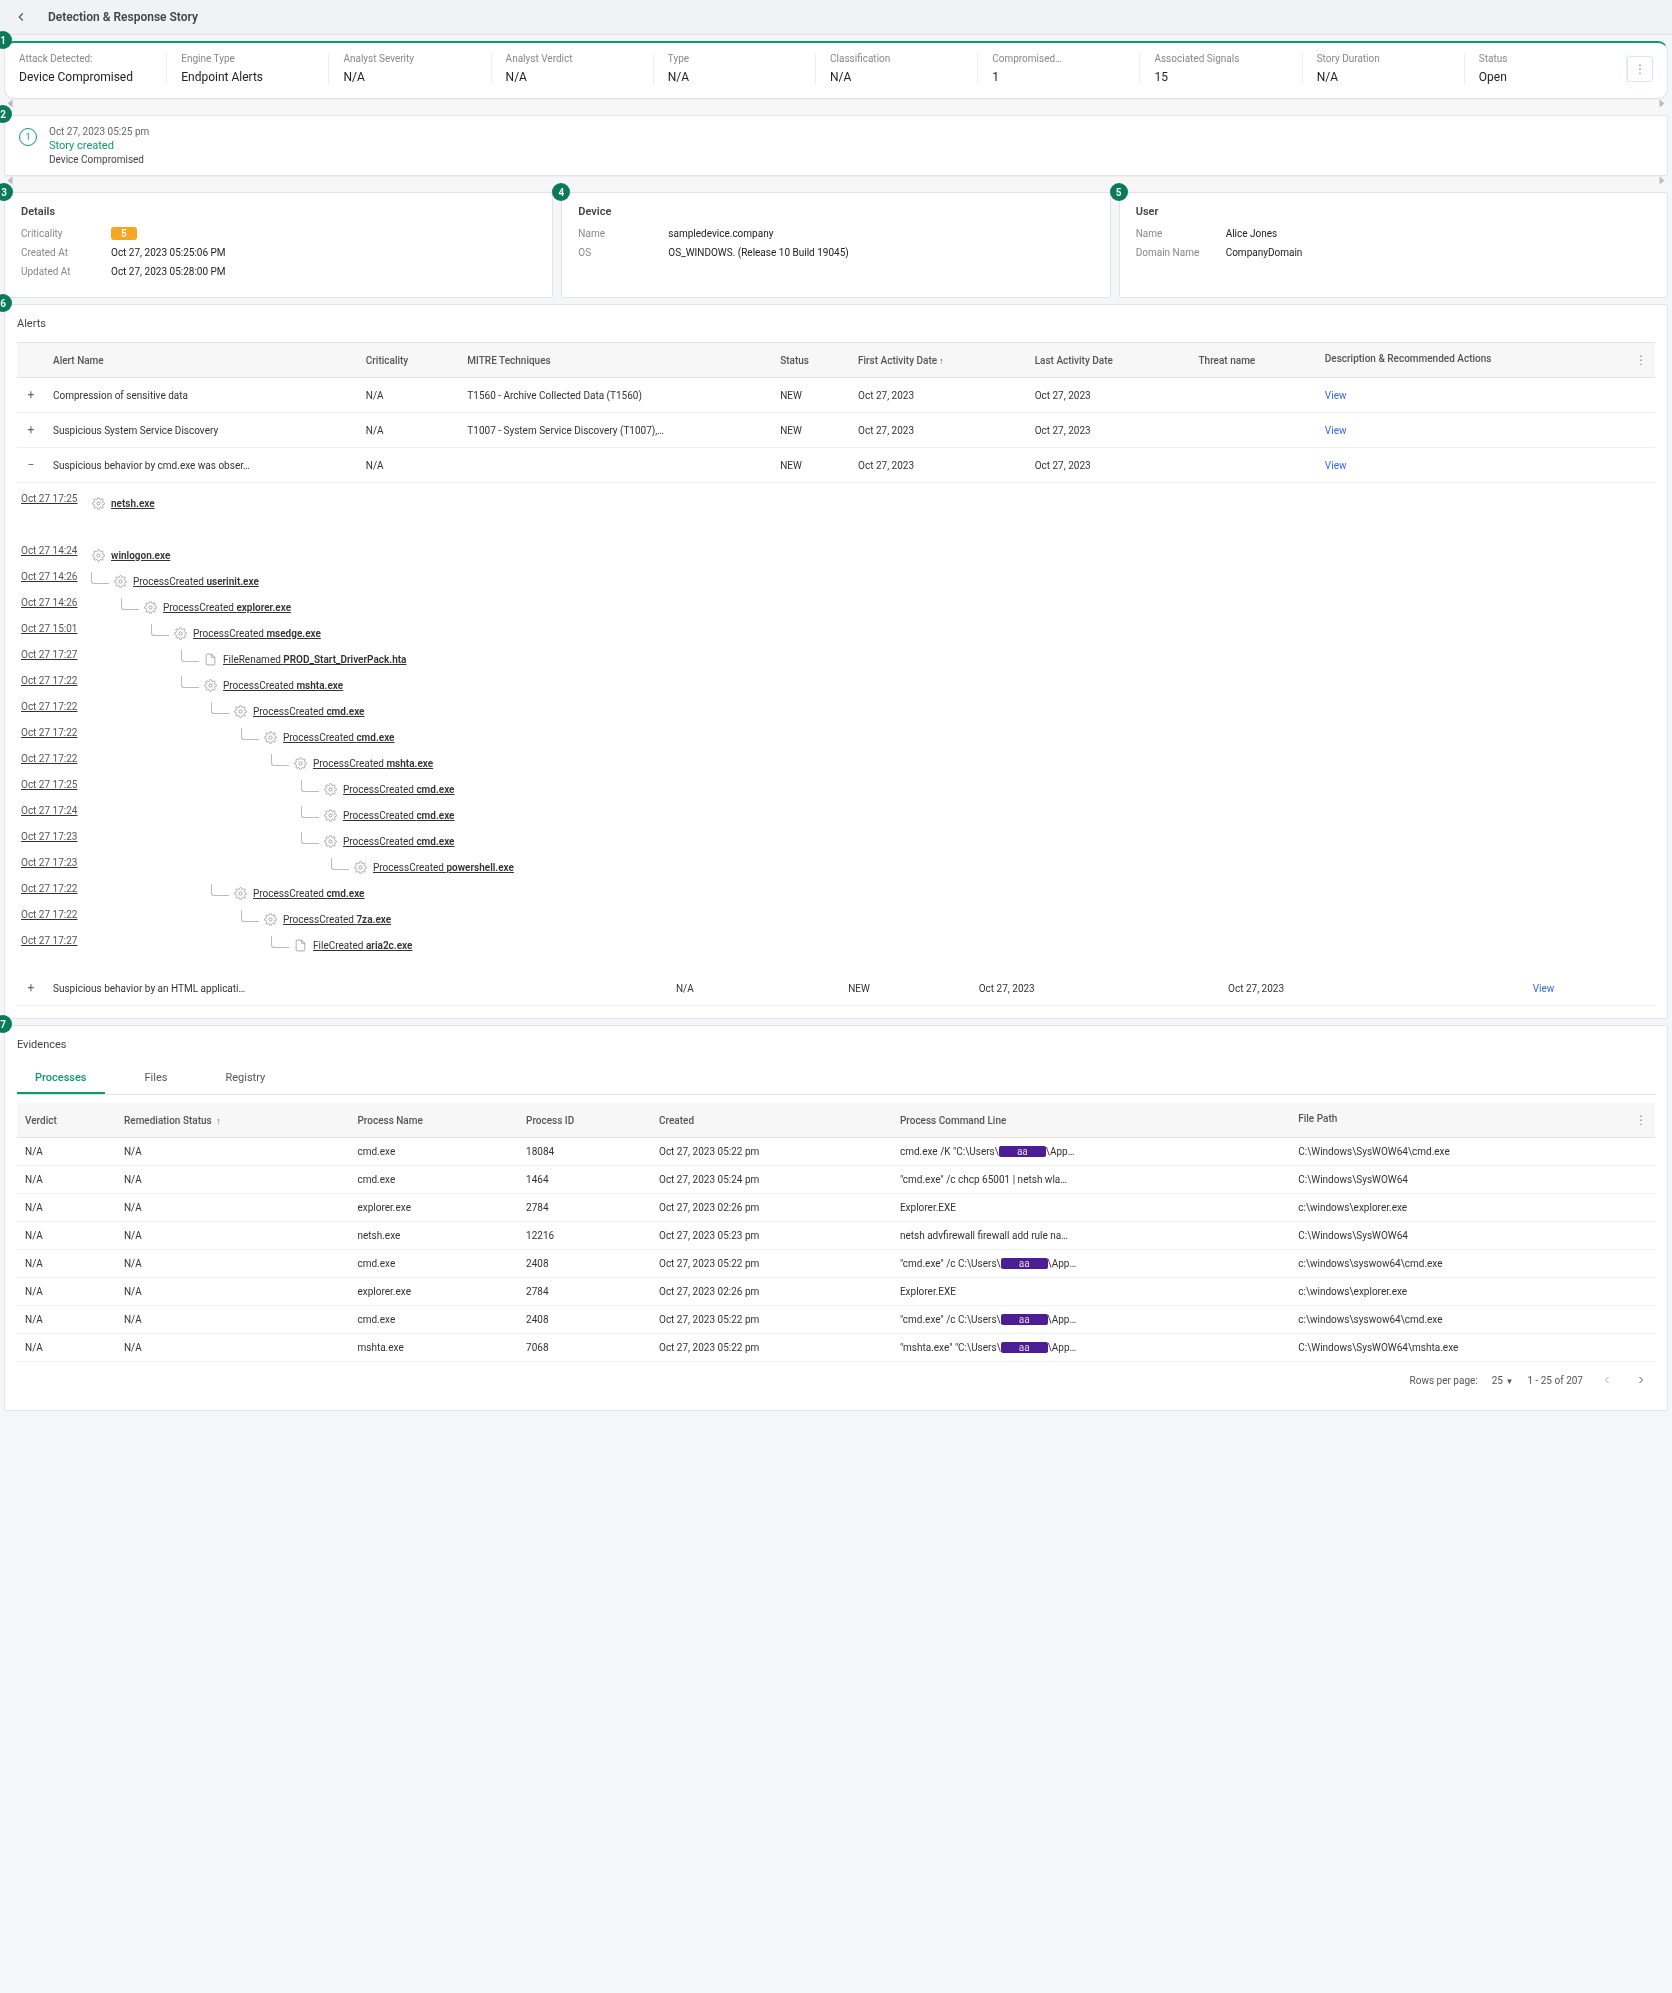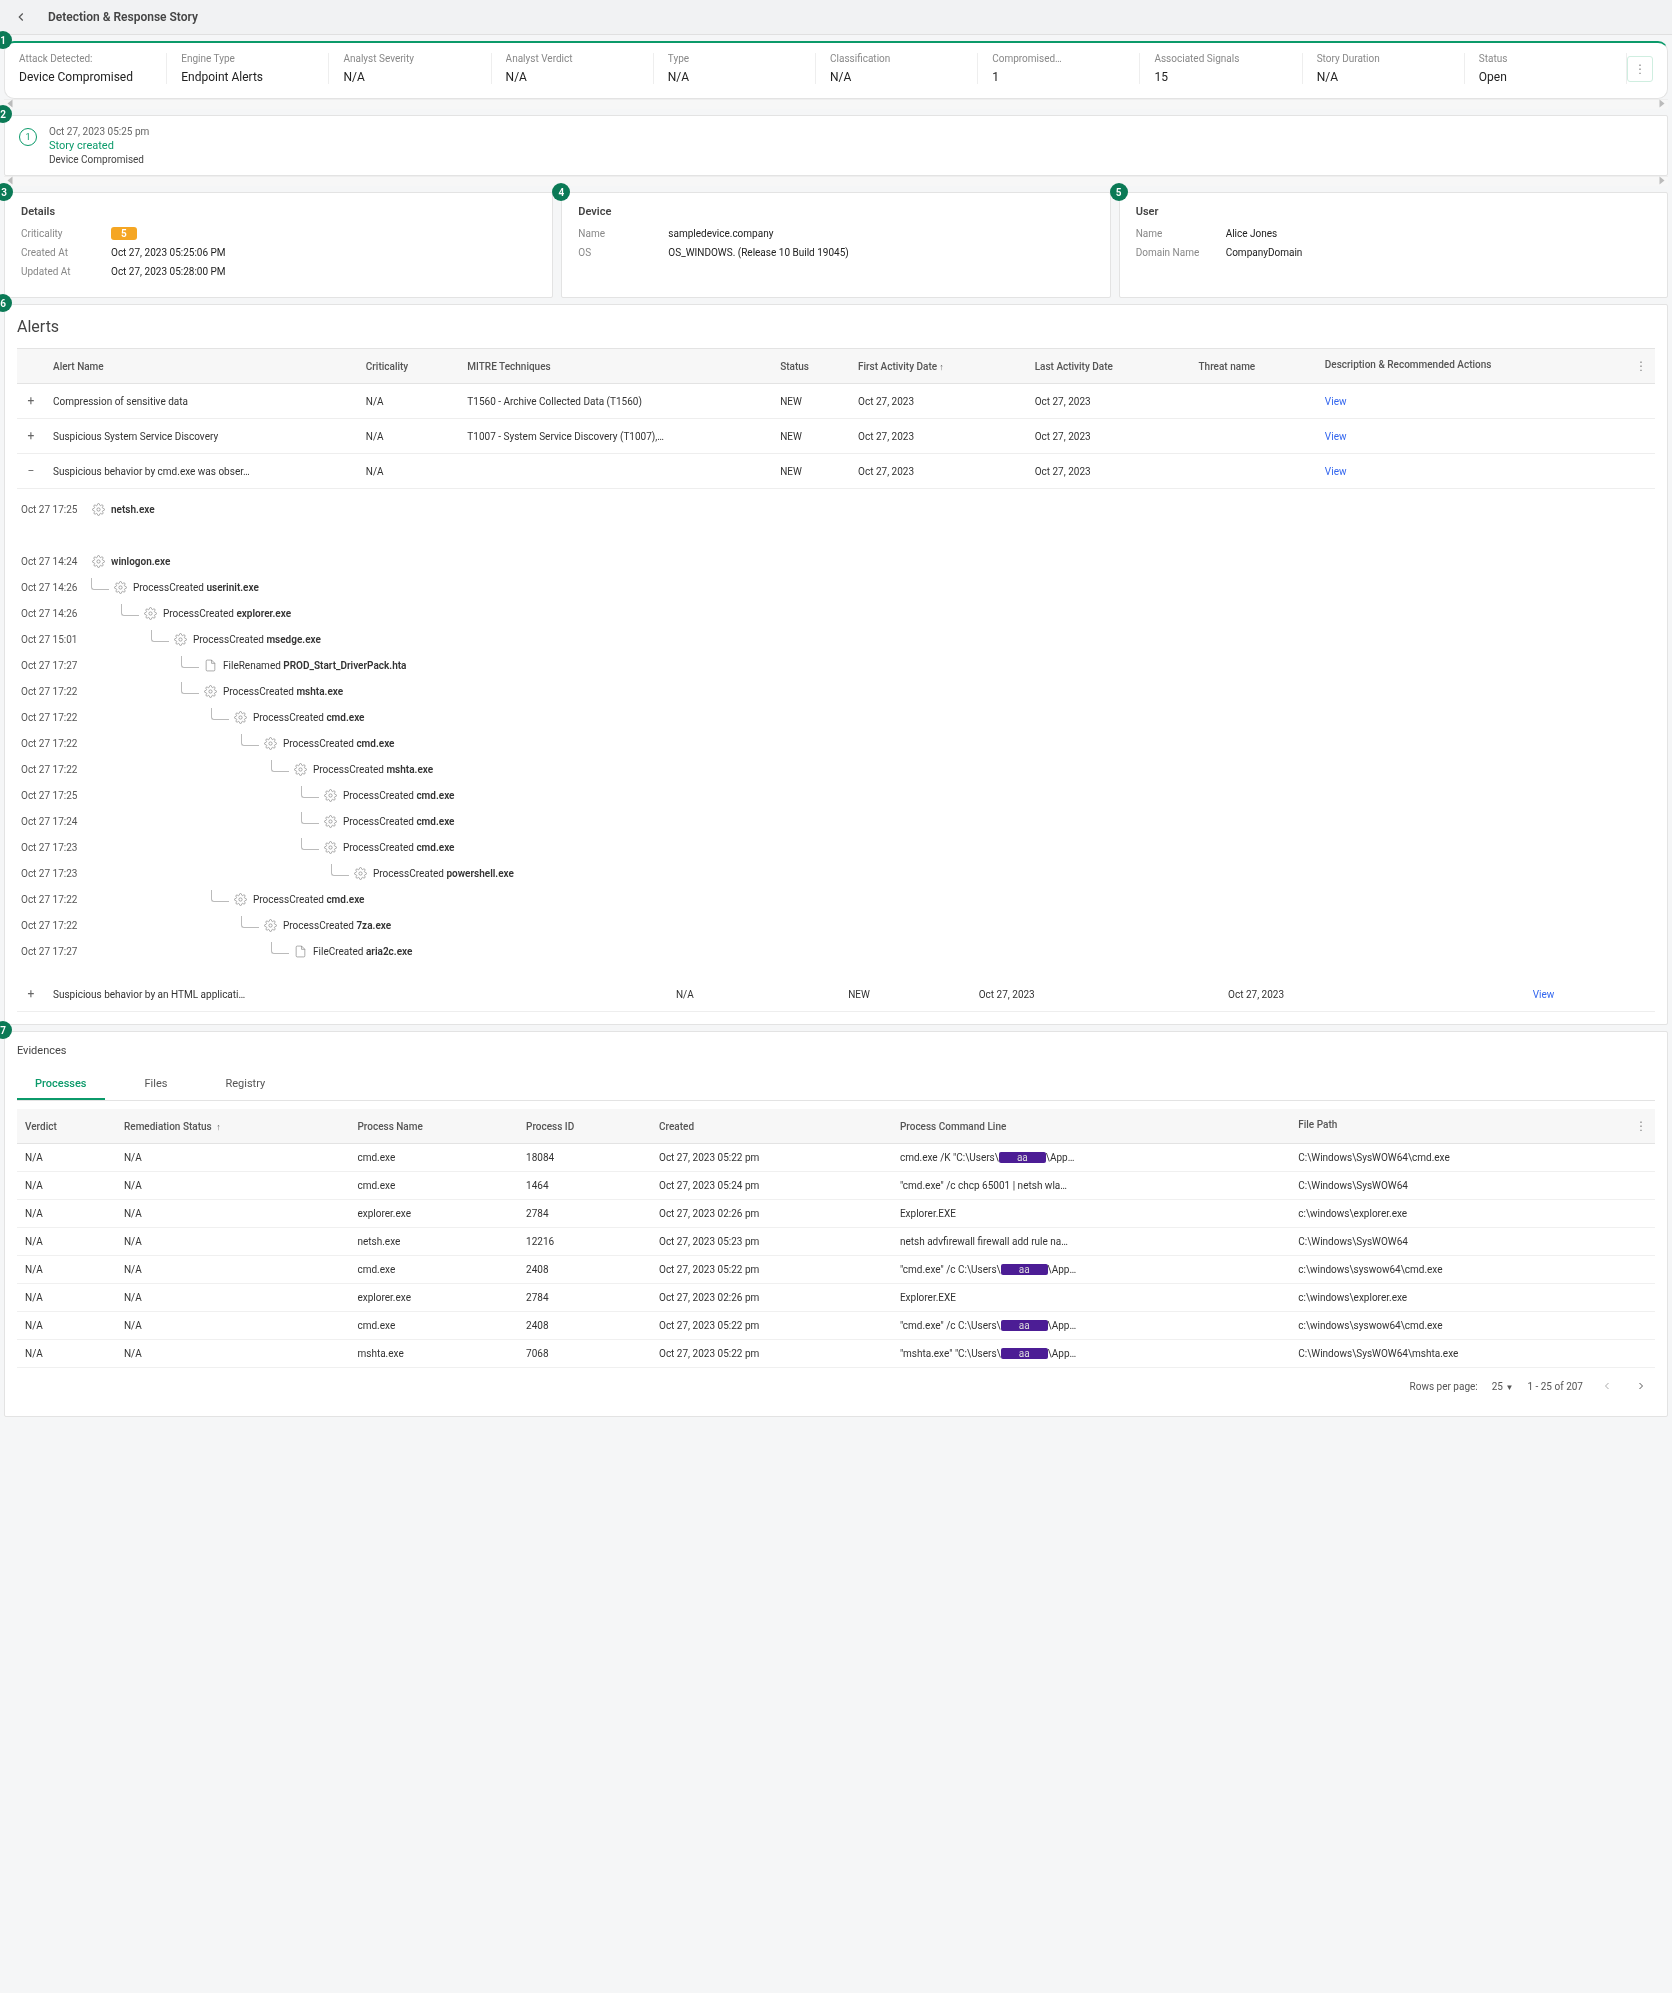--- a/index.html
+++ b/index.html
@@ -36,32 +36,32 @@
 .triple { display:flex; gap:8px; }
 .triple .card { position:relative; flex:1; background:#fff; border:1px solid #e3e3e3; border-radius:2px; padding:12px 16px; min-height:90px;}
 .card-title { font-size:11px; font-weight:600; color:#444; margin-bottom:10px;}
 .kv-row { display:flex; margin-bottom:8px; font-size:10px;}
 .kv-row .k { width:90px; color:#888;}
 .kv-row .v { color:#222;}
 .crit-pill { background:#f5a623; color:#fff; padding:1px 10px; border-radius:3px; font-size:10px; font-weight:600;}
 
 
 .alerts-card { background:#fff; border:1px solid #e3e3e3; border-radius:2px; padding:12px;}
-.alerts-title { font-size:16px; color:#444; margin-bottom:12px;}
+.alerts-title { font-size:11px; color:#444; margin-bottom:12px;}
 .alerts-table { width:100%; border-collapse:collapse; font-size:10px;}
 .alerts-table th { text-align:left; padding:10px 8px; background:#f7f7f7; color:#555; font-weight:500; border-bottom:1px solid #e3e3e3; border-top:1px solid #e3e3e3;}
 .alerts-table td { padding:10px 8px; border-bottom:1px solid #eee; color:#333; white-space:nowrap; overflow:hidden; text-overflow:ellipsis; max-width: 180px;}
 .alerts-table th:first-child, .alerts-table td:first-child { width:28px; text-align:center;}
 .expand-icon { color:#666; cursor:pointer; font-size:12px;}
 .view-link { color:#3366ee; cursor:pointer;}
 .sort-arrow { font-size:9px; color:#666; margin-left:2px;}
 
 
 .tree-container { padding: 10px 4px 10px 4px;}
-.tree-row { display:flex; align-items:center; min-height:20px; font-size:10px; color:#333; margin-bottom:6px;}
+.tree-row { display:flex; min-height:20px; font-size:10px; color:#333; margin-bottom:6px;text-decoration:underline;}
 .tree-ts { width:70px; color:#555; font-size:10px; text-align:left; padding-right:8px;}
 .tree-content { display:flex; align-items:center; position:relative;}
 .tree-spacer { display:inline-block; width:30px; height:20px; position:relative;}
 .tree-connector { display:inline-block; width:18px; height:12px; border-left:1px solid #bbb; border-bottom:1px solid #bbb; margin-right:4px; margin-bottom:6px; border-bottom-left-radius:3px;}
 .node-icon { width:14px; height:14px; margin-right:6px; display:inline-flex; align-items:center; justify-content:center;}
 .node-icon svg { width:14px; height:14px; stroke:#666; fill:none;}
 .node-label { font-size:10px;}
 .node-label b { font-weight:600;}
 
 

